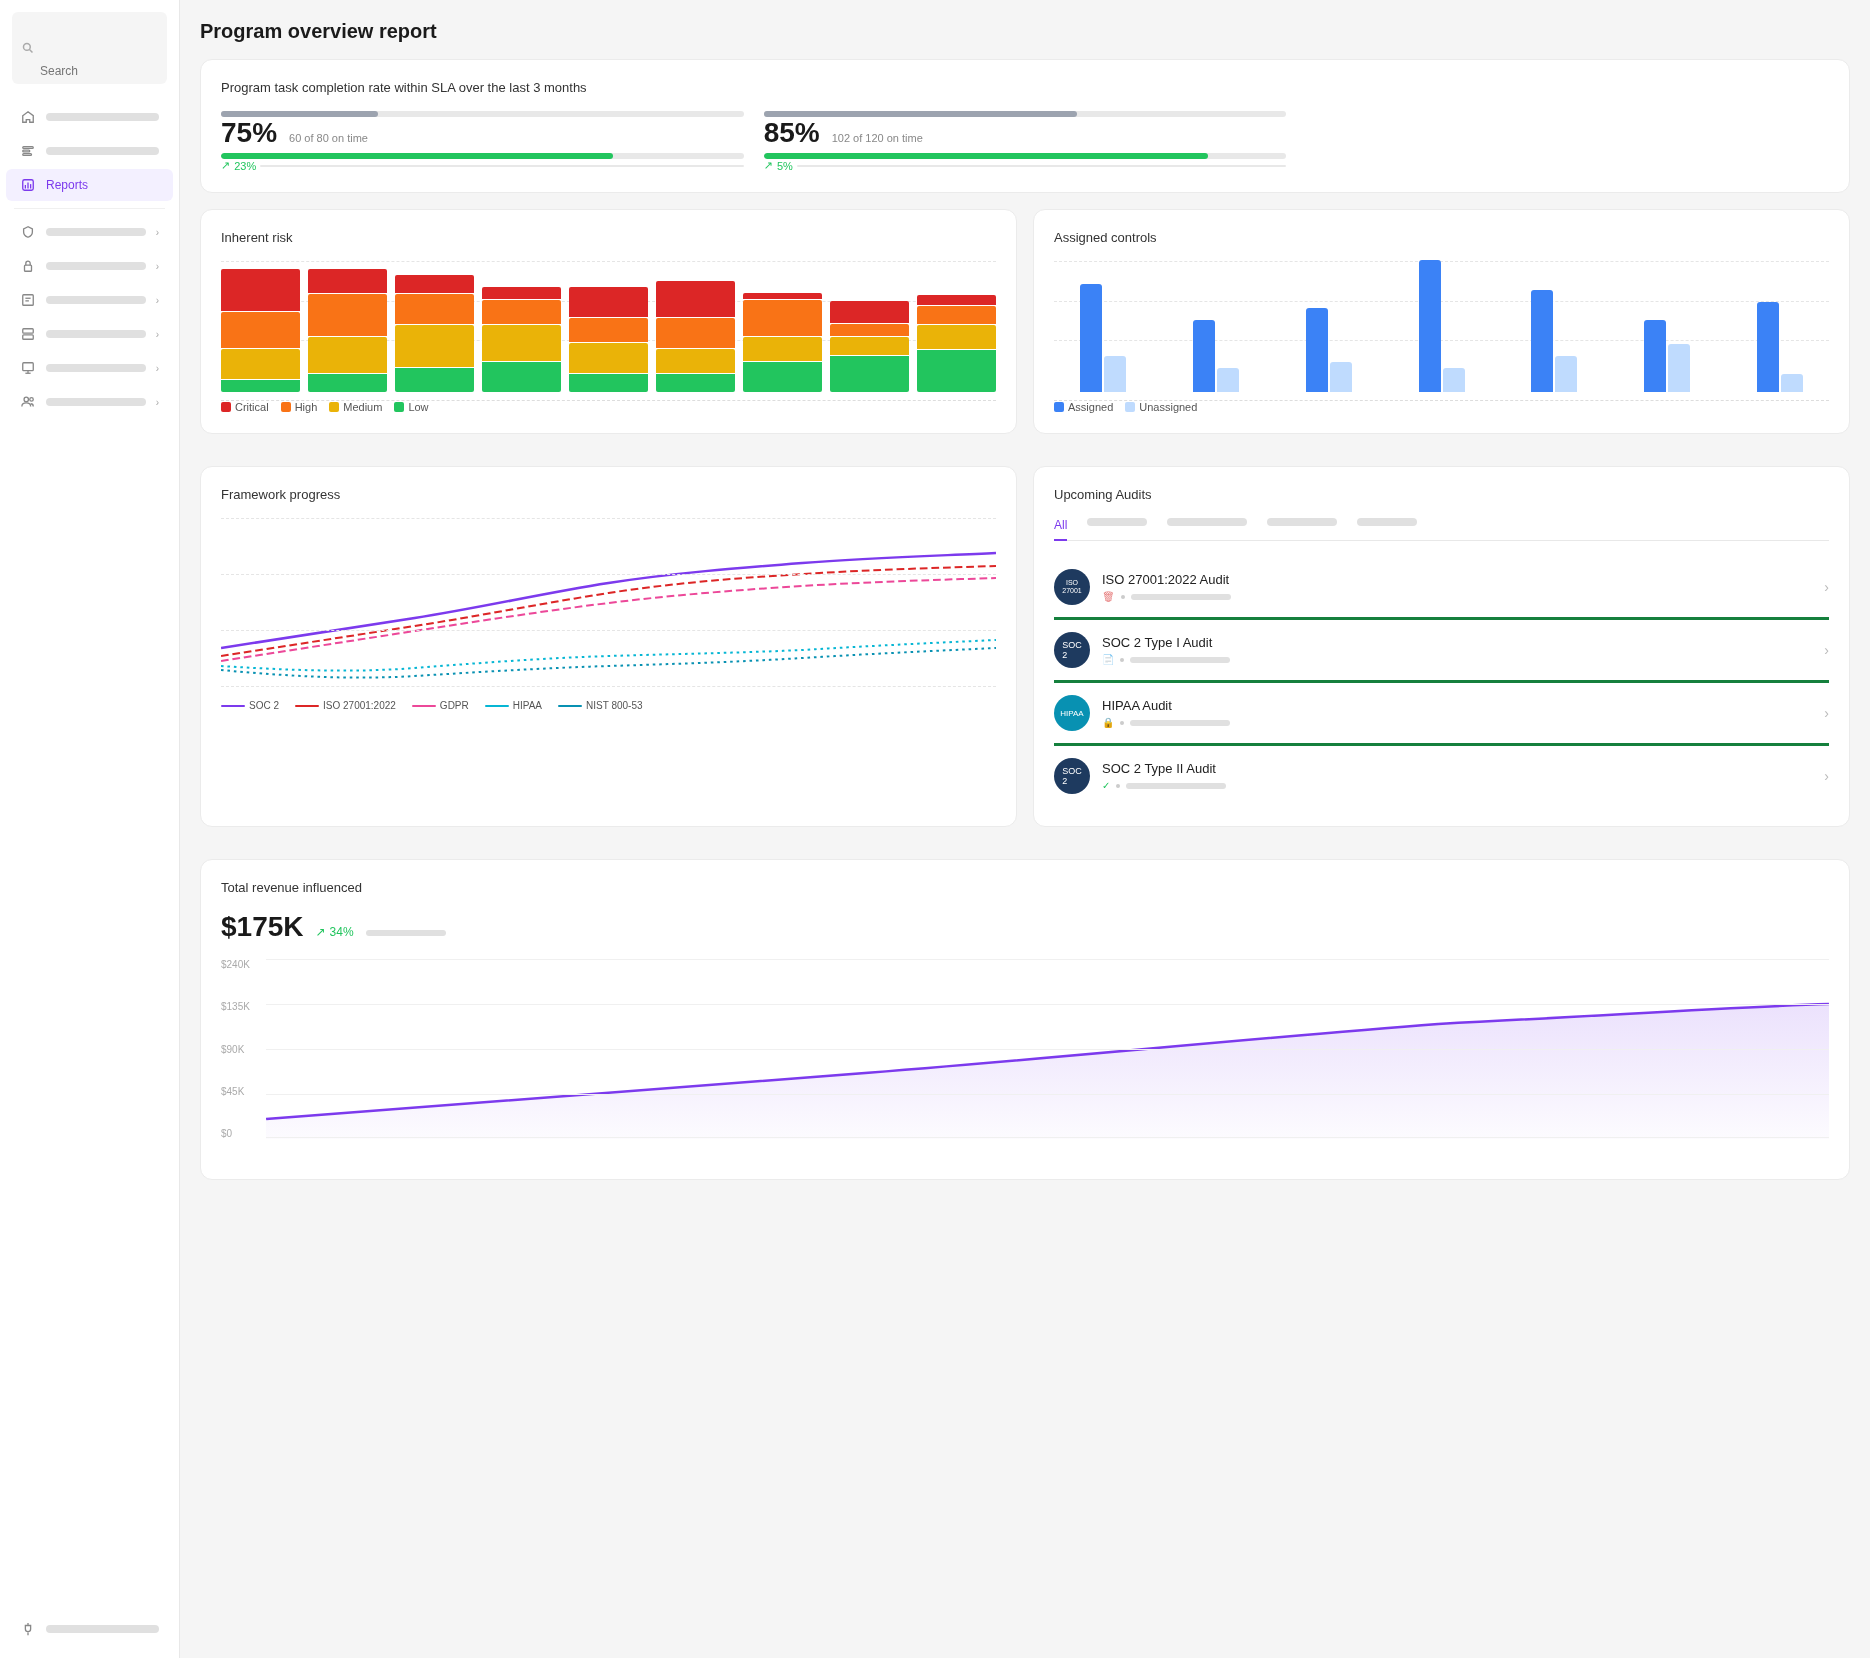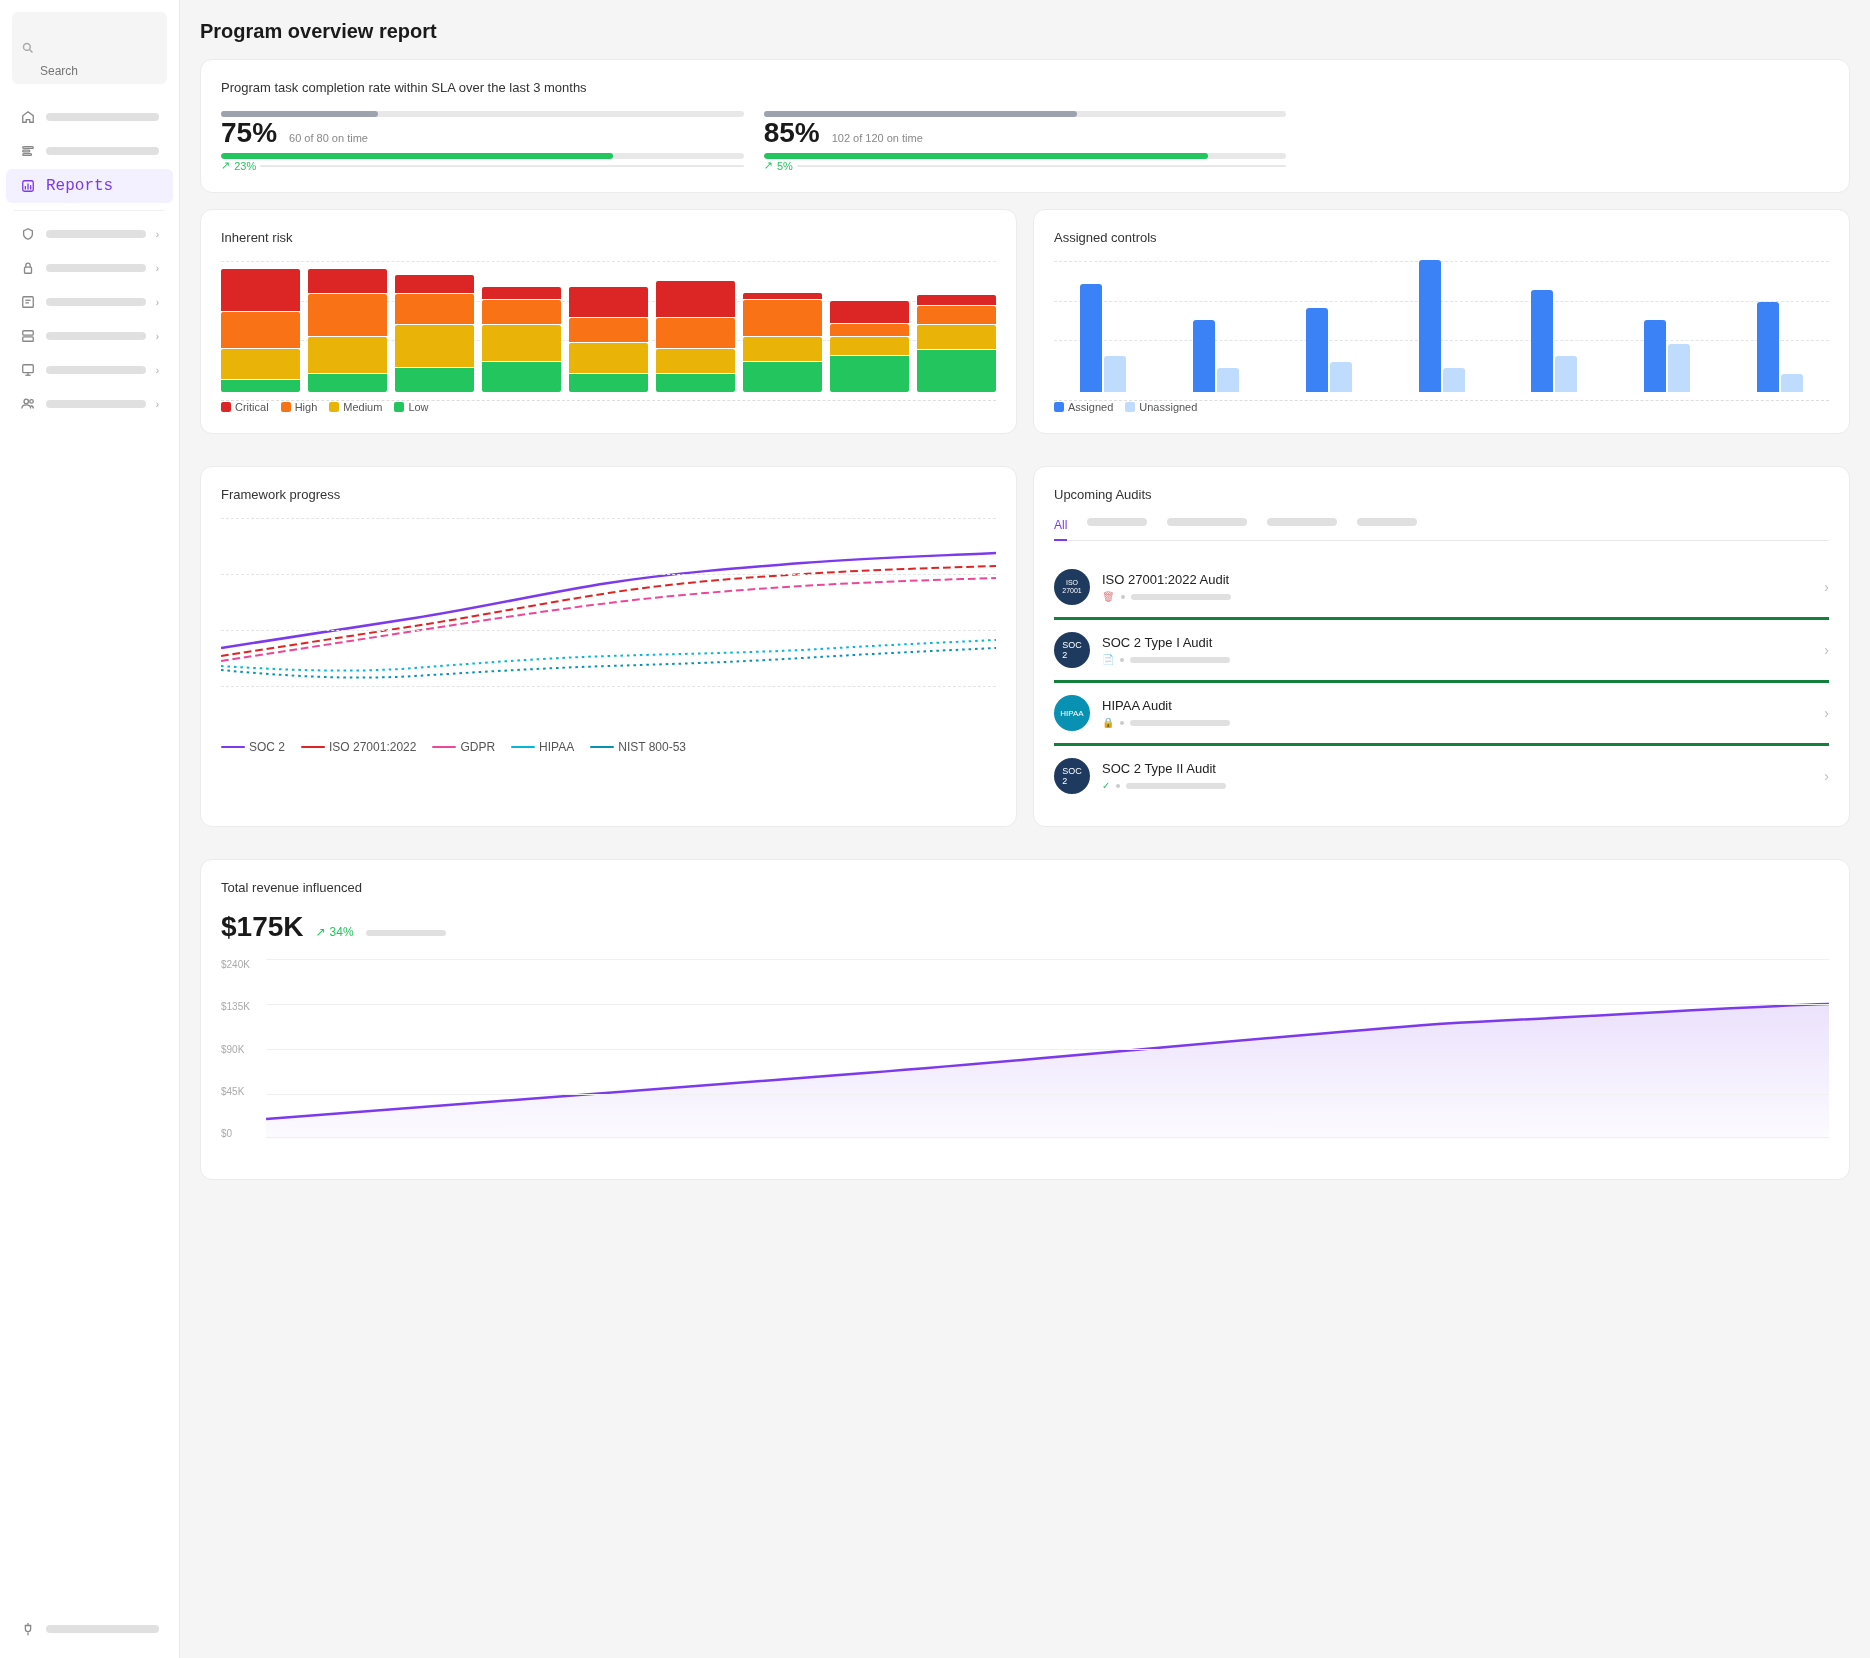--- a/index.html
+++ b/index.html
@@ -41,21 +41,21 @@
       align-items: center;
       padding: 8px 14px;
       cursor: pointer;
       gap: 10px;
       position: relative;
       border-radius: 6px;
       margin: 1px 6px;
     }
     .sidebar-item.active { background: #f3f0ff; }
     .sidebar-item .icon { width: 16px; height: 16px; display: flex; align-items: center; justify-content: center; flex-shrink: 0; }
-    .sidebar-item .label { font-size: 16px; color: #555; flex: 1; font-family: Liberation Mono, monospace; }
+    .sidebar-item .label { font-size: 12px; color: #555; flex: 1; }
     .sidebar-item.active .label { color: #7c3aed; font-weight: 500; }
     .sidebar-item .line { height: 8px; background: #e0e0e0; border-radius: 4px; flex: 1; }
     .sidebar-item .chevron { font-size: 10px; color: #aaa; }
     .sidebar-divider { height: 1px; background: #f0f0f0; margin: 6px 14px; }
     .sidebar-item-reports-icon { color: #7c3aed; }
 
     
     .main {
       flex: 1;
       background: #f5f5f5;
@@ -108,21 +108,21 @@
     .bar-segment { width: 100%; border-radius: 2px 2px 0 0; }
     .chart-legend { display: flex; gap: 12px; margin-top: 0; flex-wrap: wrap; }
     .legend-item { display: flex; align-items: center; gap: 4px; font-size: 11px; color: #555; }
     .legend-dot { width: 10px; height: 10px; border-radius: 2px; flex-shrink: 0; }
 
     
     .assigned-bar-chart { display: flex; align-items: flex-end; gap: 10px; height: 140px; padding: 8px 0; border-bottom: 1px dashed #ddd; }
     .assigned-bar-group { display: flex; align-items: flex-end; flex: 1; gap: 2px; justify-content: center; }
     .assigned-bar { border-radius: 3px 3px 0 0; }
     .line-chart-legend { display: flex; gap: 16px; margin-top: 12px; flex-wrap: wrap; }
-    .line-legend-item { display: flex; align-items: center; gap: 4px; font-size: 12px; color: #555; margin-top: 40px; }
+    .line-legend-item { display: flex; align-items: center; gap: 4px; font-size: 10px; color: #555; }
     .line-legend-color { width: 24px; height: 2px; border-radius: 1px; }
 
     
     .audit-tabs { display: flex; gap: 20px; margin-bottom: 16px; border-bottom: 1px solid #e8e8e8; padding-bottom: 8px; }
     .audit-tab { font-size: 12px; color: #aaa; cursor: pointer; padding-bottom: 6px; }
     .audit-tab.active { color: #7c3aed; border-bottom: 2px solid #7c3aed; margin-bottom: -9px; font-weight: 500; }
     .audit-item { display: flex; align-items: center; gap: 12px; padding: 12px 0; border-bottom: 3px solid #15803d; cursor: pointer; }
     .audit-item:last-child { border-bottom: none; }
     .audit-logo { width: 36px; height: 36px; border-radius: 50%; display: flex; align-items: center; justify-content: center; font-size: 8px; font-weight: 400; color: #fff; flex-shrink: 0; }
     .audit-info { flex: 1; }

